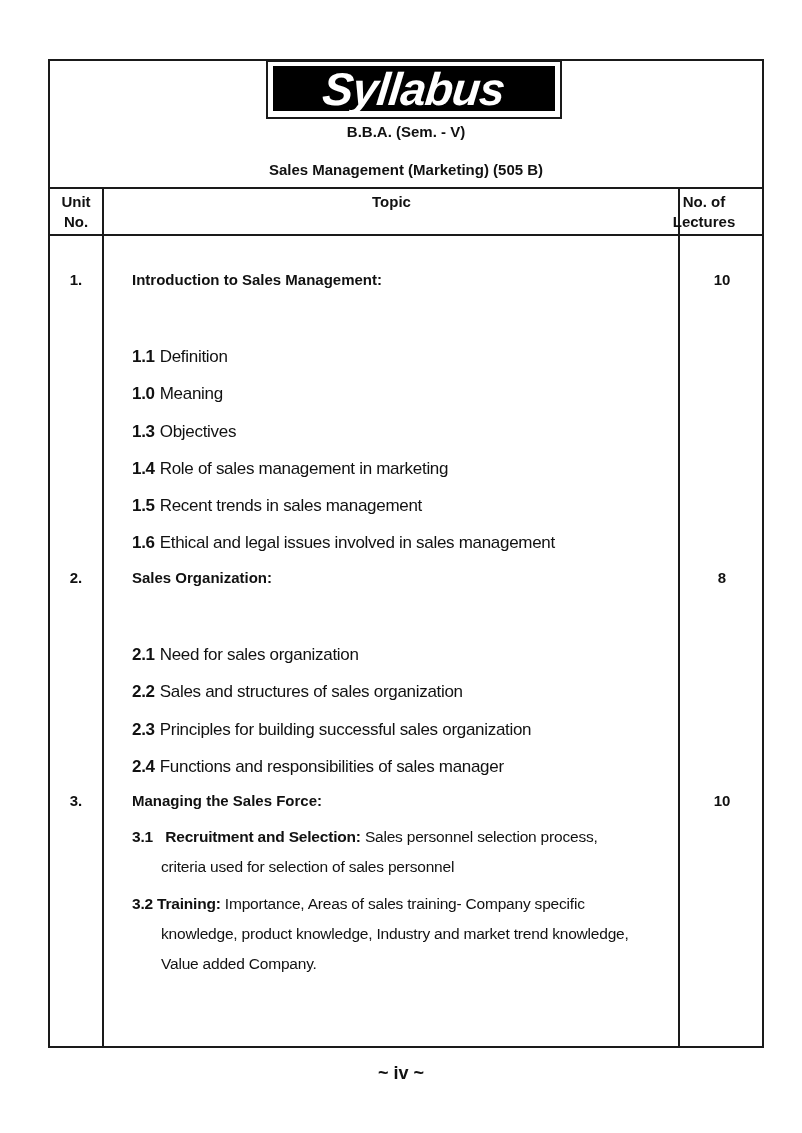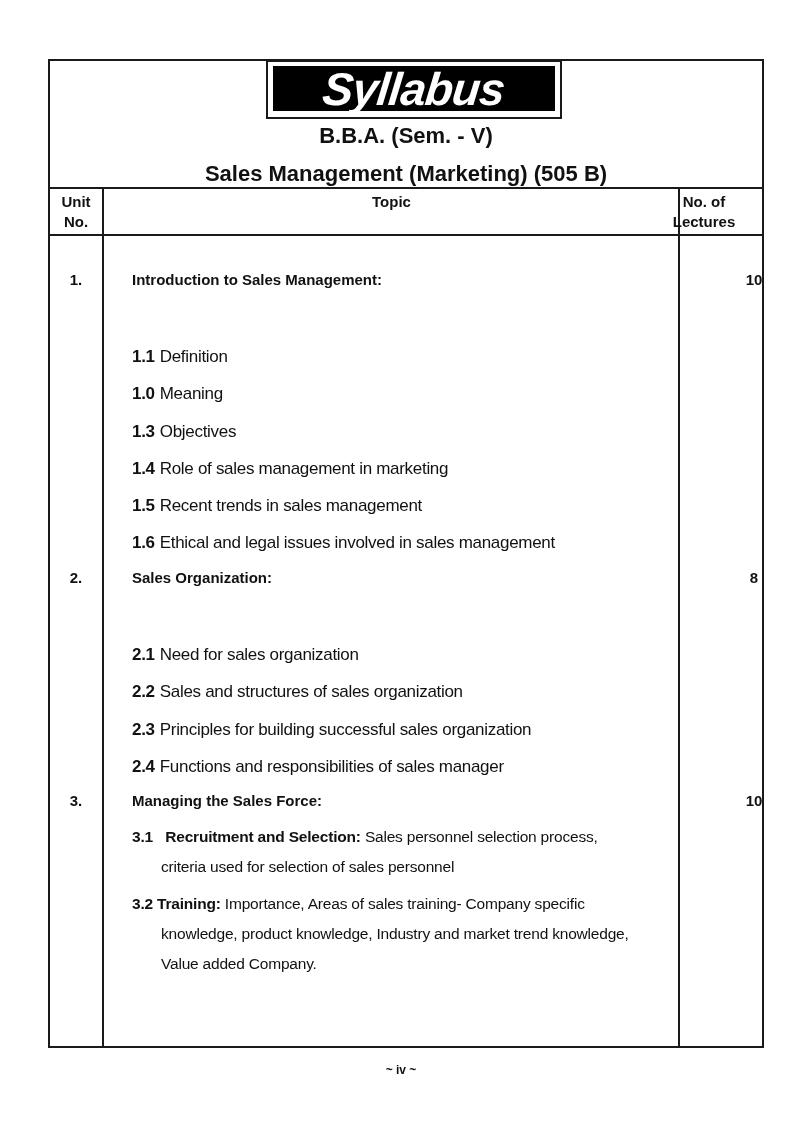--- a/index.html
+++ b/index.html
@@ -1,34 +1,34 @@
 <!DOCTYPE html>
 <html><head>
 <meta charset="utf-8">
 <style>
   html, body { margin:0; padding:0; background:#ffffff; }
   body { width:802px; height:1133px; position:relative; font-family:"Liberation Sans", sans-serif; color:#111; overflow:hidden; }
   .frame { position:absolute; left:48px; top:59px; width:716px; height:989px; border:2px solid #1a1a1a; box-sizing:border-box; }
   .banner { position:absolute; left:266px; top:60px; width:296px; height:59px; border:2px solid #1a1a1a; box-sizing:border-box; background:#fff; }
   .banner-inner { position:absolute; left:5px; top:4px; right:5px; bottom:6px; background:#000; display:flex; align-items:center; justify-content:center; }
   .banner-text { color:#fff; font-family:"Liberation Sans", sans-serif; font-weight:bold; font-style:italic; font-size:46px; letter-spacing:-1px; transform:skewX(-6deg); line-height:1; }
-  .h1 { position:absolute; left:48px; width:716px; text-align:center; font-weight:bold; font-size:22px; }
+  .h1 { position:absolute; left:48px; width:716px; text-align:center; font-weight:bold; font-size:15px; }
   .hline { position:absolute; left:48px; width:716px; height:0; border-top:2px solid #1a1a1a; }
   .vline { position:absolute; width:0; border-left:2px solid #1a1a1a; }
   .th { position:absolute; font-weight:bold; font-size:15px; text-align:center; line-height:20px; }
   .unit-no { position:absolute; left:48px; width:56px; text-align:center; font-weight:bold; font-size:15px; }
-  .lect { position:absolute; left:680px; width:84px; text-align:center; font-weight:bold; font-size:15px;padding-left:32px; }
+  .lect { position:absolute; left:680px; width:84px; text-align:center; font-weight:bold; font-size:15px; }
   .topic-title { position:absolute; left:132px; font-weight:bold; font-size:15px; }
   .sub { position:absolute; left:132px; font-size:17px; letter-spacing:-0.3px;margin-top:40px; }
   .sub b { font-weight:bold; margin-right:5px; }
   .para { position:absolute; left:132px; width:520px; font-size:15.5px; line-height:30px; letter-spacing:-0.2px; text-align:justify; }
   .para .num { font-weight:bold; }
   .para .head { font-weight:bold;margin-top:12px; }
   .para .cont { display:block; padding-left:29px; }
-  .pageno { position:absolute; left:0; width:802px; top:1063px; text-align:center; font-weight:bold; font-size:12px; }
+  .pageno { position:absolute; left:0; width:802px; top:1063px; text-align:center; font-weight:bold; font-size:18px; }
 </style>
 </head>
 <body>
 
 <div class="frame"></div>
 
 <div class="banner">
   <div class="banner-inner">
     <span class="banner-text">Syllabus</span>
   </div>

